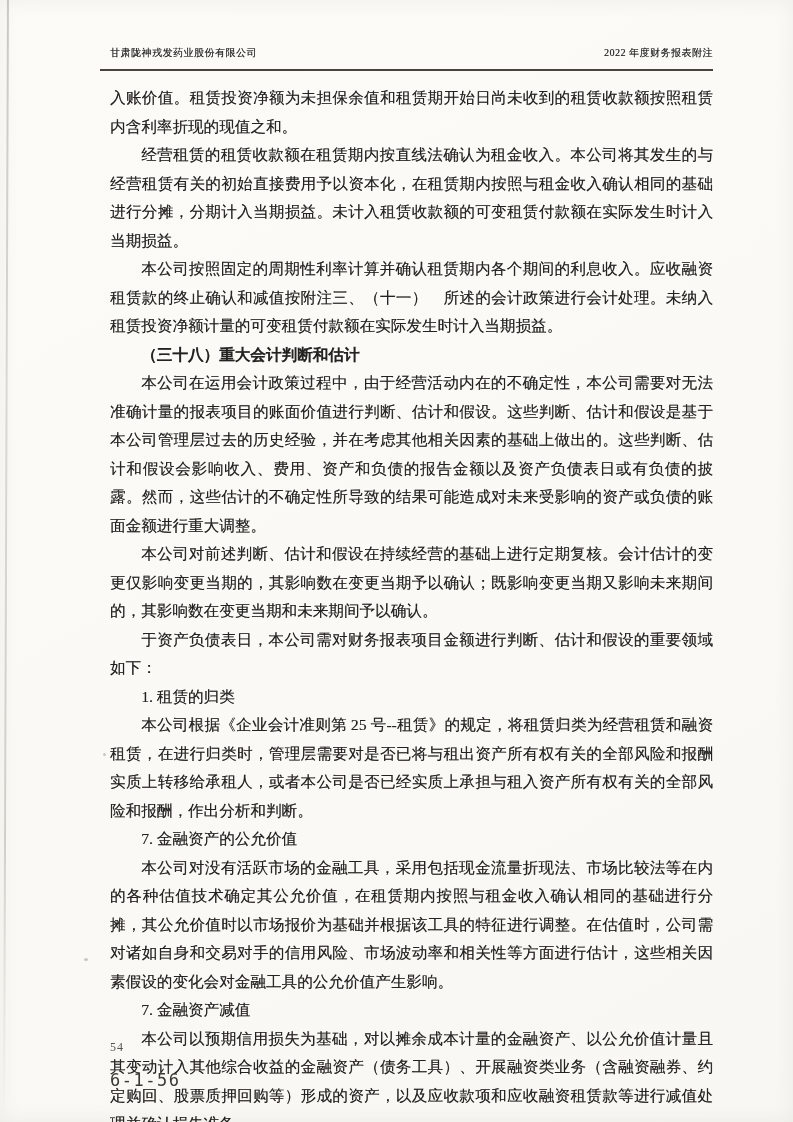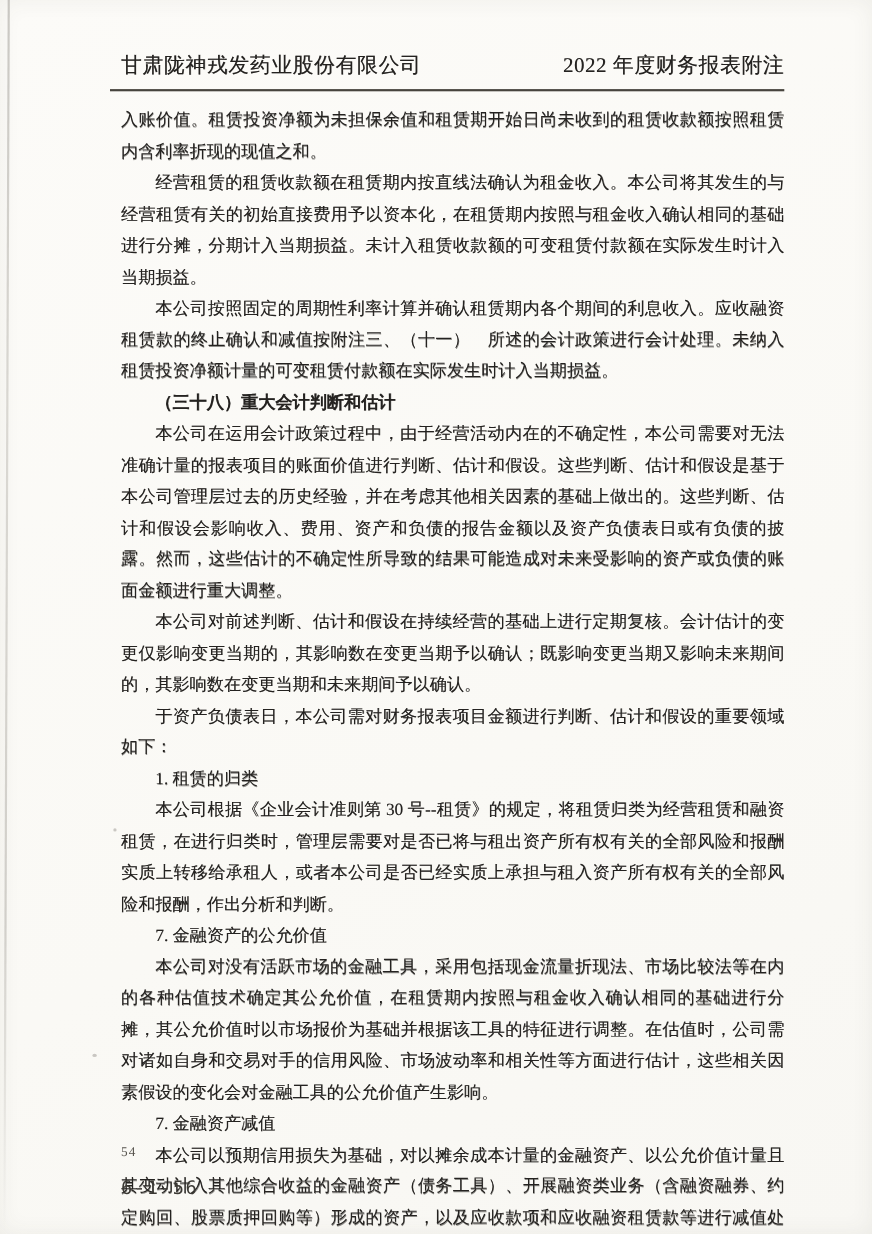--- a/index.html
+++ b/index.html
@@ -38,21 +38,21 @@
     position: absolute;
     left: 110px;
     top: 46px;
     width: 603px;
   }
 
   .header {
     display: flex;
     justify-content: space-between;
     align-items: flex-end;
-    font-size: 19px;
+    font-size: 10px;
     letter-spacing: 0.5px;
     padding-bottom: 9px;
     margin-left: -10px;
     padding-left: 10px;
     border-bottom: 2px solid #47443e;
     text-shadow: 0.3px 0.3px 0.4px rgba(35,33,30,0.55);
   }
 
   .body {
     margin-top: 13px;
@@ -103,21 +103,21 @@
 
     <div class="body">
       <p class="cont">入账价值。租赁投资净额为未担保余值和租赁期开始日尚未收到的租赁收款额按照租赁内含利率折现的现值之和。</p>
       <p>经营租赁的租赁收款额在租赁期内按直线法确认为租金收入。本公司将其发生的与经营租赁有关的初始直接费用予以资本化，在租赁期内按照与租金收入确认相同的基础进行分摊，分期计入当期损益。未计入租赁收款额的可变租赁付款额在实际发生时计入当期损益。</p>
       <p>本公司按照固定的周期性利率计算并确认租赁期内各个期间的利息收入。应收融资租赁款的终止确认和减值按附注三、（十一）　所述的会计政策进行会计处理。未纳入租赁投资净额计量的可变租赁付款额在实际发生时计入当期损益。</p>
       <p class="heading">（三十八）重大会计判断和估计</p>
       <p>本公司在运用会计政策过程中，由于经营活动内在的不确定性，本公司需要对无法准确计量的报表项目的账面价值进行判断、估计和假设。这些判断、估计和假设是基于本公司管理层过去的历史经验，并在考虑其他相关因素的基础上做出的。这些判断、估计和假设会影响收入、费用、资产和负债的报告金额以及资产负债表日或有负债的披露。然而，这些估计的不确定性所导致的结果可能造成对未来受影响的资产或负债的账面金额进行重大调整。</p>
       <p>本公司对前述判断、估计和假设在持续经营的基础上进行定期复核。会计估计的变更仅影响变更当期的，其影响数在变更当期予以确认；既影响变更当期又影响未来期间的，其影响数在变更当期和未来期间予以确认。</p>
       <p>于资产负债表日，本公司需对财务报表项目金额进行判断、估计和假设的重要领域如下：</p>
       <p>1. 租赁的归类</p>
-      <p>本公司根据《企业会计准则第 30 号--租赁》的规定，将租赁归类为经营租赁和融资租赁，在进行归类时，管理层需要对是否已将与租出资产所有权有关的全部风险和报酬实质上转移给承租人，或者本公司是否已经实质上承担与租入资产所有权有关的全部风险和报酬，作出分析和判断。</p>
+      <p>本公司根据《企业会计准则第 25 号--租赁》的规定，将租赁归类为经营租赁和融资租赁，在进行归类时，管理层需要对是否已将与租出资产所有权有关的全部风险和报酬实质上转移给承租人，或者本公司是否已经实质上承担与租入资产所有权有关的全部风险和报酬，作出分析和判断。</p>
       <p>7. 金融资产的公允价值</p>
       <p>本公司对没有活跃市场的金融工具，采用包括现金流量折现法、市场比较法等在内的各种估值技术确定其公允价值，在租赁期内按照与租金收入确认相同的基础进行分摊，其公允价值时以市场报价为基础并根据该工具的特征进行调整。在估值时，公司需对诸如自身和交易对手的信用风险、市场波动率和相关性等方面进行估计，这些相关因素假设的变化会对金融工具的公允价值产生影响。</p>
       <p>7. 金融资产减值</p>
       <p>本公司以预期信用损失为基础，对以摊余成本计量的金融资产、以公允价值计量且其变动计入其他综合收益的金融资产（债务工具）、开展融资类业务（含融资融券、约定购回、股票质押回购等）形成的资产，以及应收款项和应收融资租赁款等进行减值处理并确认损失准备。</p>
     </div>
 
   </div>
 
   <div class="footer">
     <div class="pagenum">54</div>

